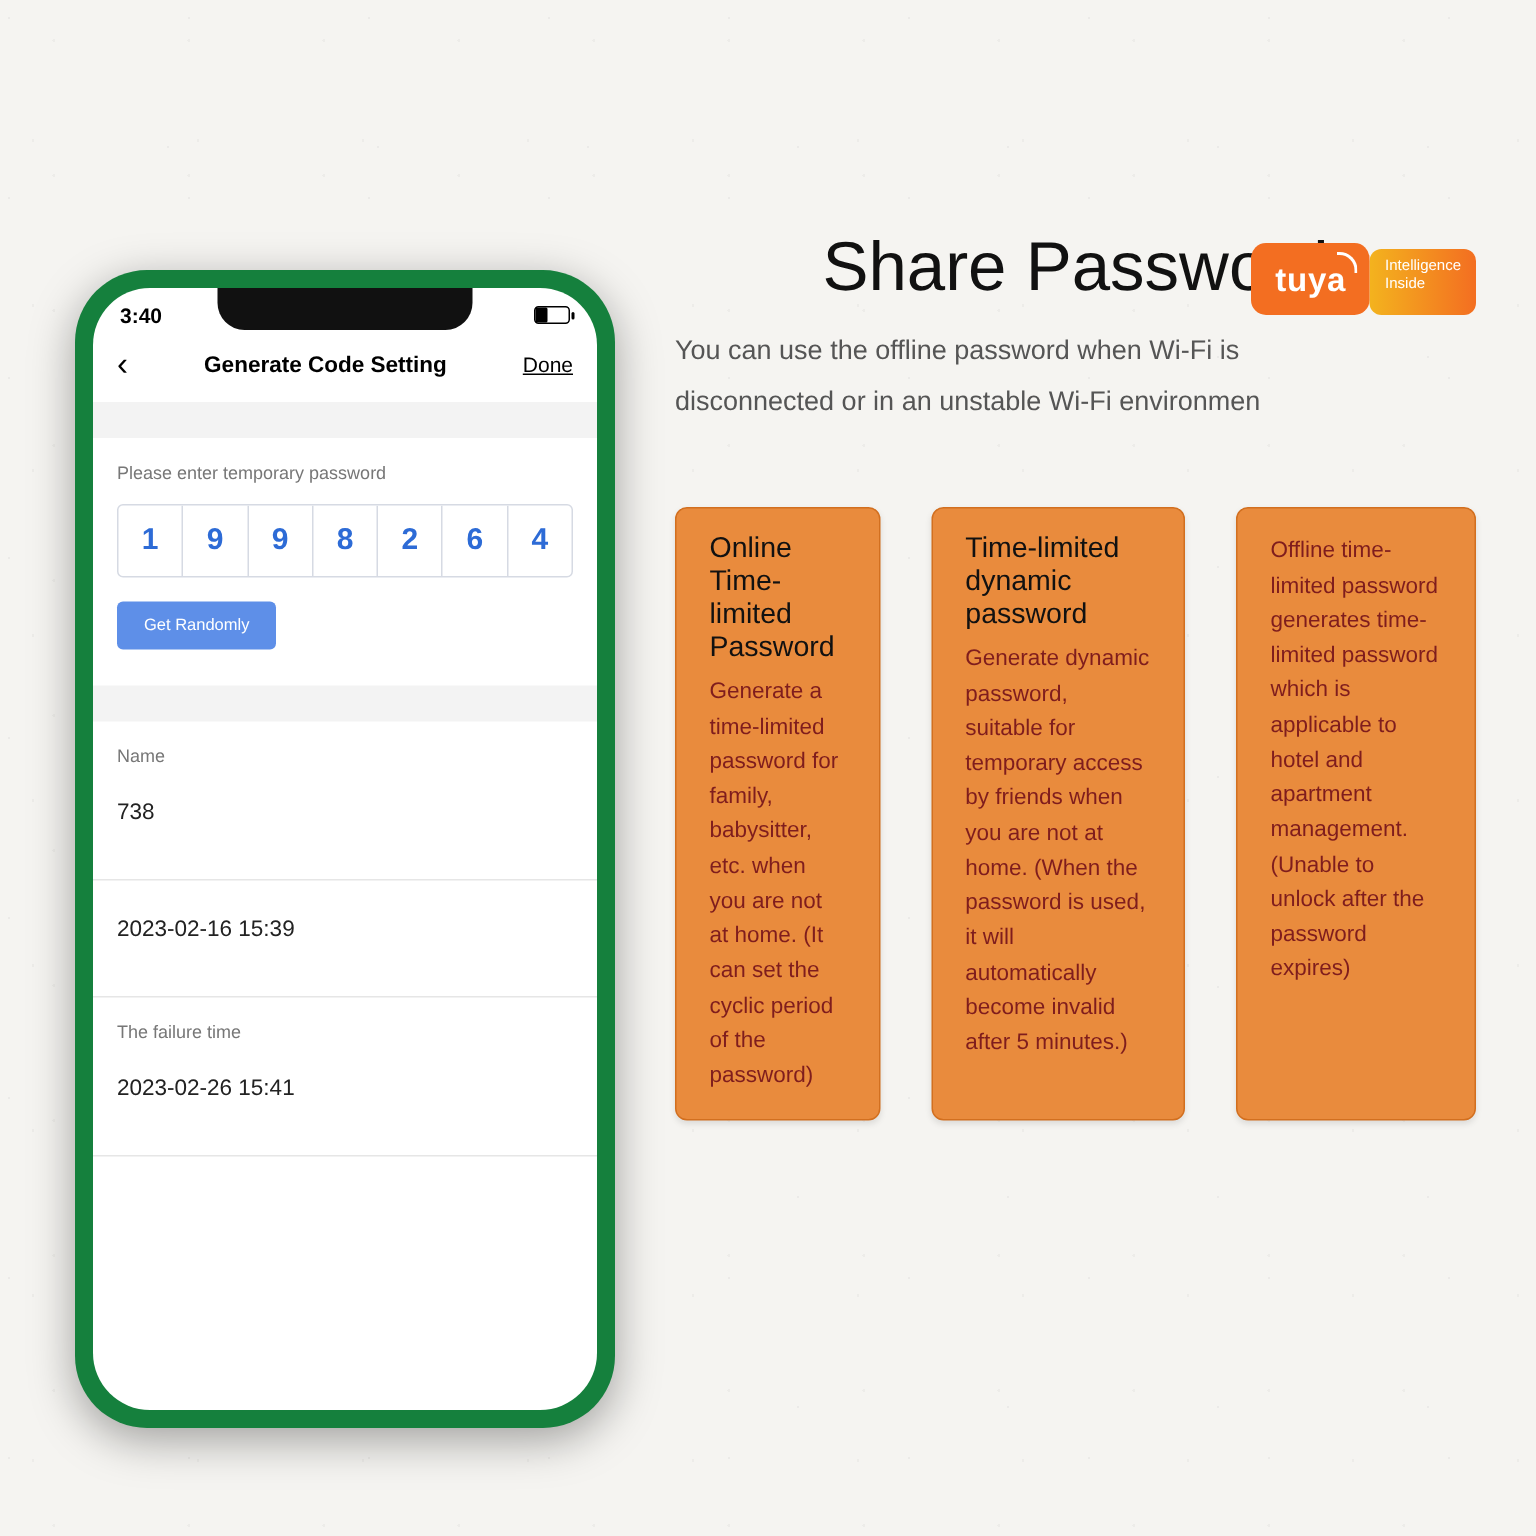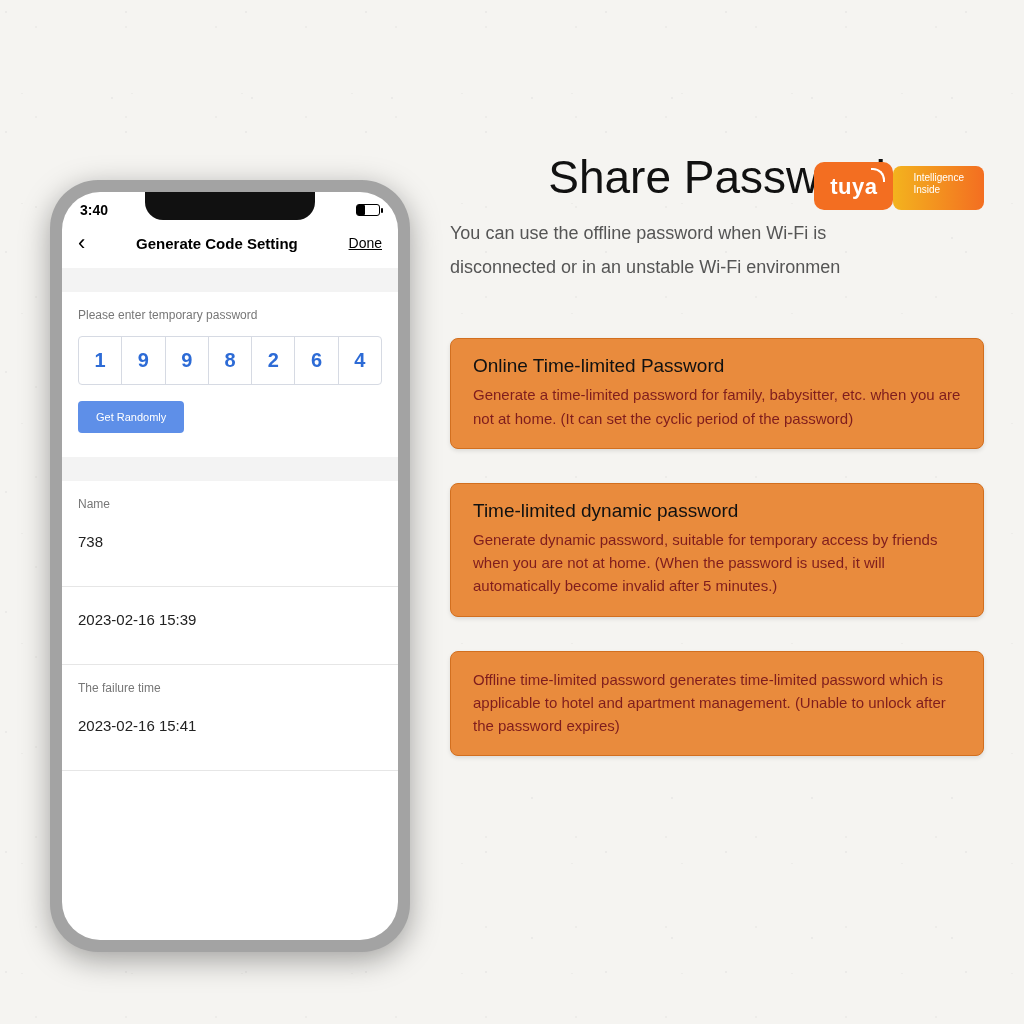--- a/index.html
+++ b/index.html
@@ -25,21 +25,21 @@
     pointer-events: none;
   }
 
   
   .phone {
     position: absolute;
     left: 50px;
     top: 180px;
     width: 360px;
     height: 772px;
-    background: #a3a3a3;
+    background: #15803d;
     border-radius: 48px;
     padding: 12px;
     box-shadow: 0 8px 30px rgba(0,0,0,.35);
   }
   .phone-inner {
     width: 100%; height: 100%;
     background: #fff;
     border-radius: 38px;
     overflow: hidden;
     position: relative;
@@ -149,25 +149,25 @@
     width: 12px; height: 12px;
     border: 2px solid #fff; border-bottom: none; border-left: none;
     border-top-right-radius: 12px;
   }
   .logo .sub-tile {
     margin-top: 4px;
     background: linear-gradient(90deg,#f3b31e,#f36e21);
     border-radius: 8px;
     color: #fff;
     font-size: 10px;
-    padding: 6px 20px;
+    padding: 6px 10px;
     line-height: 1.2;
   }
 
-  .cards { margin-top: 54px; display: flex; flex-direction: column; gap: 34px; }
+  .cards { margin-top: 54px; display: flex; flex-direction: row; gap: 34px; }
   .card {
     background: #e98b3d;
     border: 1px solid #d26f1f;
     border-radius: 8px;
     padding: 16px 22px 18px;
     box-shadow: 0 2px 4px rgba(0,0,0,.1);
   }
   .card .card-title { font-size: 19px; color: #111; margin-bottom: 6px; }
   .card .card-body  { font-size: 15px; color: #7f1d1d; line-height: 1.55; }
 </style>
@@ -215,21 +215,21 @@
     </div>
     <div class="hr"></div>
 
     <div class="section">
       <div class="value">2023-02-16 15:39</div>
     </div>
     <div class="hr"></div>
 
     <div class="section">
       <div class="label">The failure time</div>
-      <div class="value">2023-02-16 15:41</div>
+      <div class="value">2023-02-26 15:41</div>
     </div>
     <div class="hr"></div>
   </div>
 </div>
 
 <div class="right">
   <div class="headline">Share Password</div>
   <div class="sub">You can use the offline password when Wi-Fi is disconnected or in an unstable Wi-Fi environmen</div>
 
   <div class="logo">

